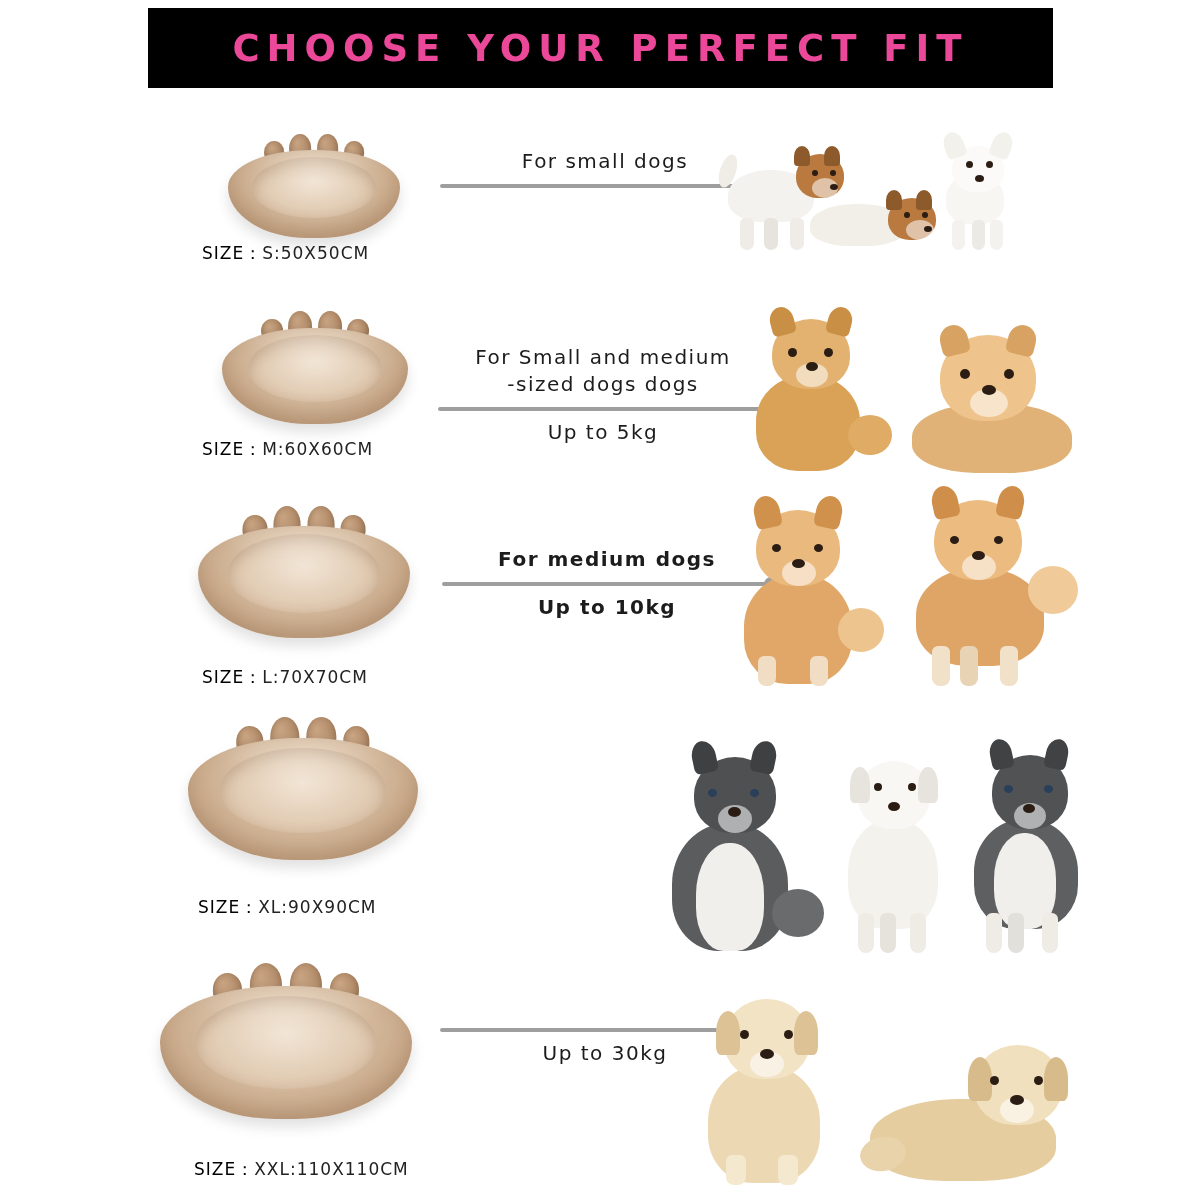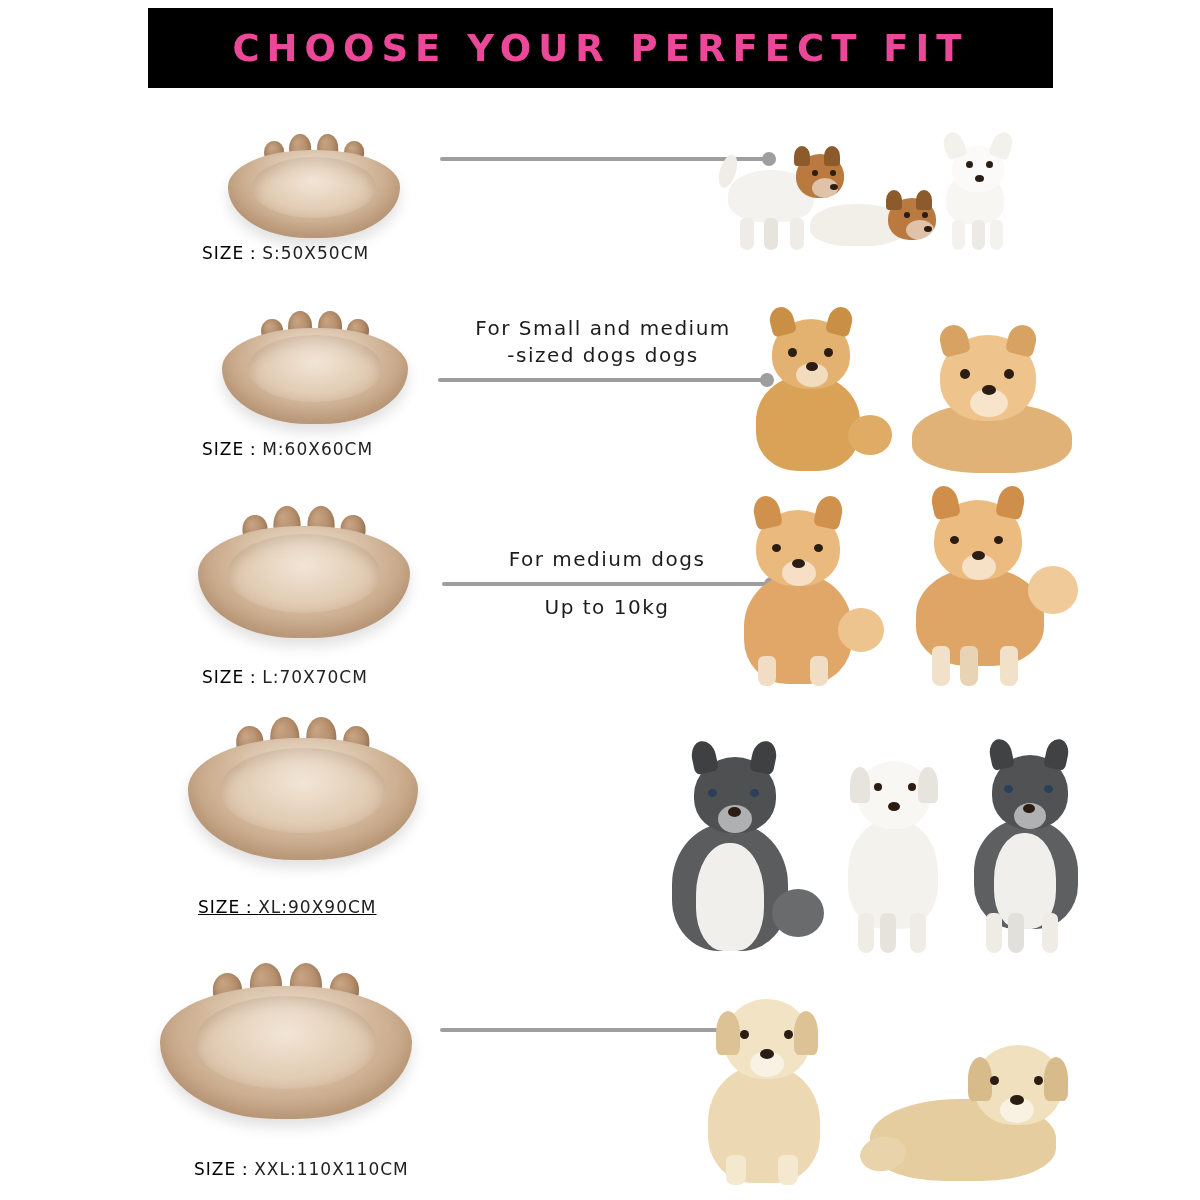--- a/index.html
+++ b/index.html
@@ -225,20 +225,21 @@
       <div class="inner"></div>
       <div class="rimtop"></div>
     </div>
   </div>
 
   <div class="size-caption" style="left:202px;top:132px;">
     <span class="size-label">SIZE：</span><span class="size-value">S:50X50CM</span>
   </div>
 
   <div class="desc" style="left:440px;top:38px;">
+    <div class="desc-line1">For small dogs</div>
     <div class="rule-wrap">
       <div class="rule"></div>
         <div class="rule-dot"></div>
     </div>
   </div>
 
   <div class="dogs" style="left:710px;top:0px;width:380px;height:140px;">
 
     <div class="dog" style="left:10px;width:130px;height:105px;">
       <div class="torso" style="left:8px;bottom:28px;width:86px;height:52px;background:#f4f2ef;"></div>
@@ -295,27 +296,28 @@
       <div class="body"></div>
       <div class="inner"></div>
       <div class="rimtop"></div>
     </div>
   </div>
 
   <div class="size-caption" style="left:202px;top:148px;">
     <span class="size-label">SIZE：</span><span class="size-value">M:60X60CM</span>
   </div>
 
-  <div class="desc" style="left:438px;top:25px;">
+  <div class="desc" style="left:438px;top:54px;">
     <div class="desc-line1">For Small and medium
 -sized dogs dogs</div>
     <div class="rule-wrap">
       <div class="rule"></div>
         <div class="rule-dot"></div>
     </div>
+    <div class="desc-line2">Up to 5kg</div>
   </div>
 
   <div class="dogs" style="left:720px;top:0px;width:370px;height:185px;">
 
     <div class="dog" style="left:10px;width:170px;height:170px;">
       <div class="torso" style="left:26px;bottom:4px;width:104px;height:96px;background:#d9a257;"></div>
       <div class="head" style="left:42px;bottom:86px;width:78px;height:70px;background:#e3b270;"></div>
       <div class="ear" style="left:40px;bottom:140px;width:24px;height:28px;background:#c98f45;transform:rotate(-15deg);"></div>
       <div class="ear" style="left:98px;bottom:140px;width:24px;height:28px;background:#c98f45;transform:rotate(15deg);"></div>
       <div class="snout" style="left:66px;bottom:88px;width:32px;height:24px;"></div>
@@ -351,21 +353,21 @@
       <div class="body"></div>
       <div class="inner"></div>
       <div class="rimtop"></div>
     </div>
   </div>
 
   <div class="size-caption" style="left:202px;top:178px;">
     <span class="size-label">SIZE：</span><span class="size-value">L:70X70CM</span>
   </div>
 
-  <div class="desc" style="left:442px;top:58px;">
+  <div class="desc" style="left:442px;top:58px;font-weight:bold;">
     <div class="desc-line1">For medium dogs</div>
     <div class="rule-wrap">
       <div class="rule"></div>
         <div class="rule-dot"></div>
     </div>
     <div class="desc-line2">Up to 10kg</div>
   </div>
 
   <div class="dogs" style="left:712px;top:2px;width:368px;height:196px;">
 
@@ -409,21 +411,21 @@
         <div class="pad p2"></div>
         <div class="pad p3"></div>
         <div class="pad p4"></div>
       </div>
       <div class="body"></div>
       <div class="inner"></div>
       <div class="rimtop"></div>
     </div>
   </div>
 
-  <div class="size-caption" style="left:198px;top:196px;text-decoration:underline;">
+  <div class="size-caption" style="left:198px;top:196px;">
     <span class="size-label">SIZE：</span><span class="size-value">XL:90X90CM</span>
   </div>
 
 
   <div class="dogs" style="left:650px;top:28px;width:420px;height:225px;">
 
     <div class="dog" style="left:0px;width:180px;height:220px;">
       <div class="torso" style="left:22px;bottom:2px;width:116px;height:128px;background:#5b5c5e;"></div>
       <div class="torso" style="left:46px;bottom:2px;width:68px;height:108px;background:#f0efec;"></div>
       <div class="head" style="left:44px;bottom:120px;width:82px;height:76px;background:#4f5052;"></div>
@@ -484,20 +486,21 @@
 
   <div class="size-caption" style="left:194px;top:213px;">
     <span class="size-label">SIZE：</span><span class="size-value">XXL:110X110CM</span>
   </div>
 
   <div class="desc" style="left:440px;top:74px;">
     <div class="rule-wrap">
       <div class="rule"></div>
         <div class="rule-dot"></div>
     </div>
+    <div class="desc-line2">Up to 30kg</div>
   </div>
 
   <div class="dogs" style="left:670px;top:30px;width:410px;height:210px;">
 
     <div class="dog" style="left:10px;width:180px;height:205px;">
       <div class="torso" style="left:28px;bottom:2px;width:112px;height:118px;background:#ecd9b4;"></div>
       <div class="head" style="left:44px;bottom:106px;width:86px;height:80px;background:#f2e3c4;"></div>
       <div class="ear" style="left:36px;bottom:130px;width:24px;height:44px;background:#dcc294;"></div>
       <div class="ear" style="left:114px;bottom:130px;width:24px;height:44px;background:#dcc294;"></div>
       <div class="snout" style="left:70px;bottom:108px;width:34px;height:26px;"></div>

